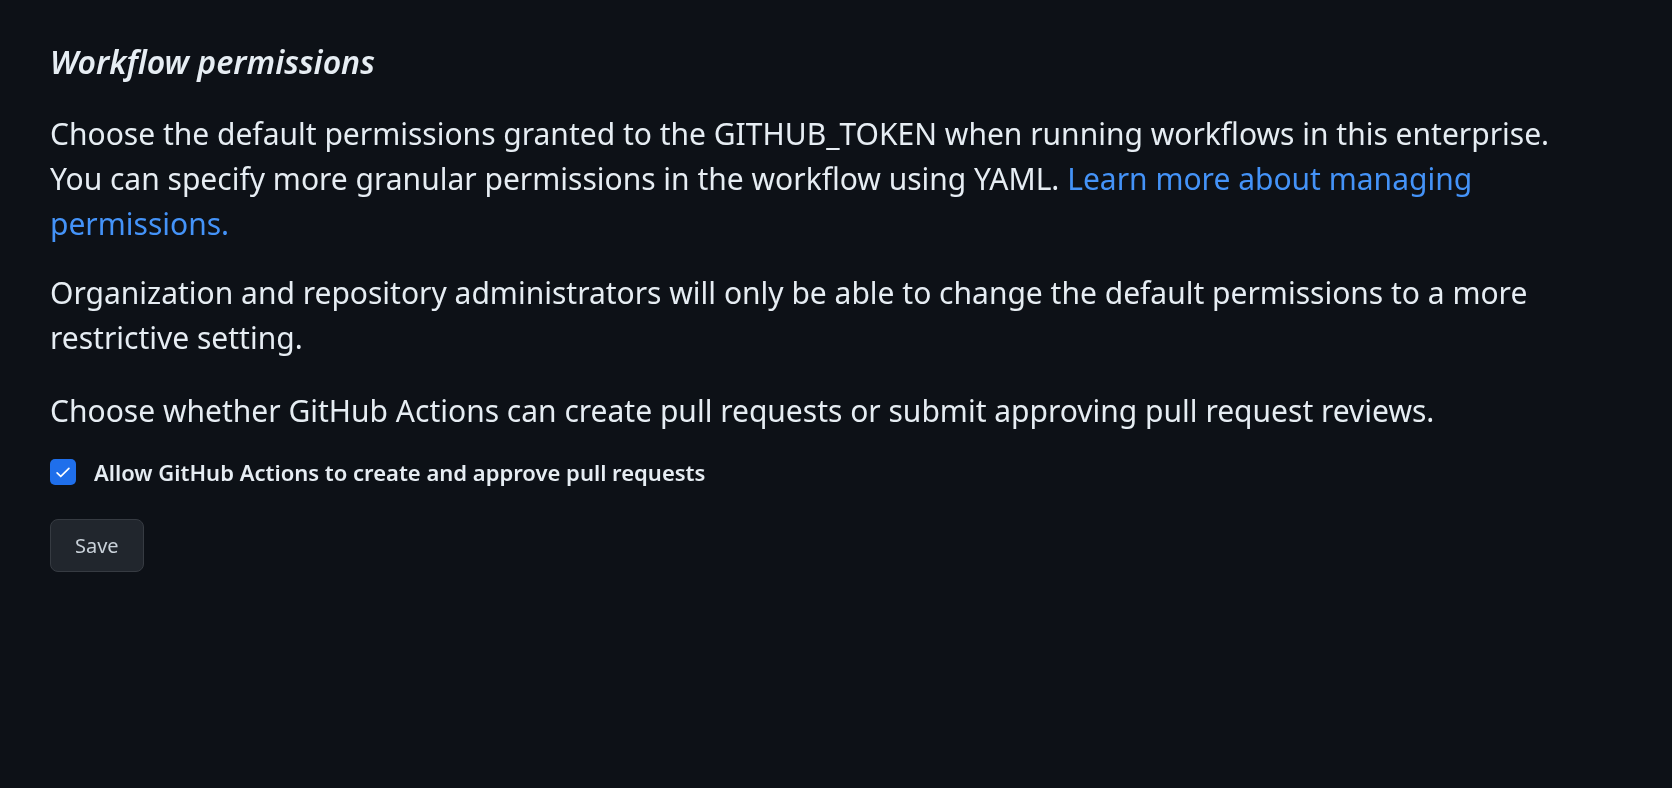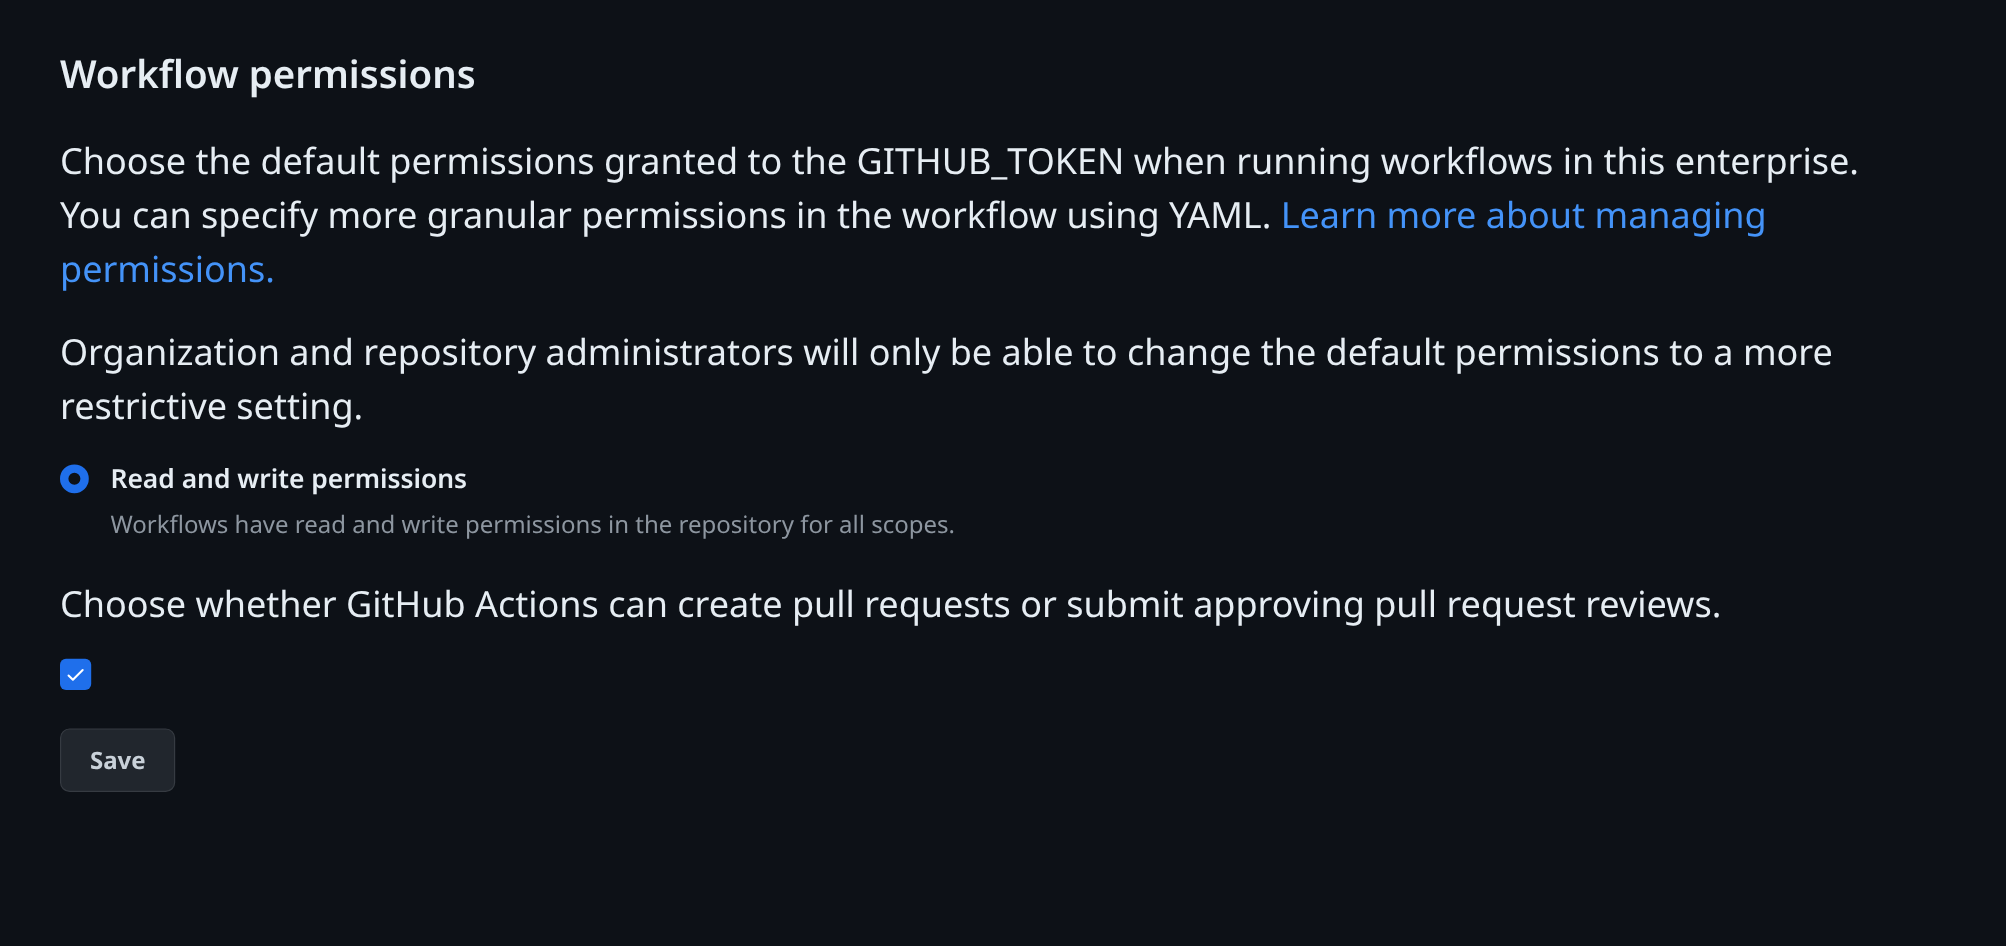--- a/index.html
+++ b/index.html
@@ -13,20 +13,21 @@
       font-family: -apple-system, BlinkMacSystemFont, "Segoe UI", "Noto Sans", Helvetica, Arial, sans-serif;
       padding: 40px 50px;
       width: 1672px;
       height: 788px;
     }
     .heading {
       font-size: 32px;
       font-weight: 600;
       color: #e6edf3;
       margin-bottom: 28px;
+      font-style: italic;
     }
     .description {
       font-size: 30px;
       line-height: 1.5;
       color: #e6edf3;
       margin-bottom: 24px;
       max-width: 1520px;
     }
     .link {
       color: #4493f8;
@@ -98,56 +99,50 @@
     .checkbox-label {
       font-size: 22px;
       font-weight: 600;
       color: #e6edf3;
     }
     .save-button {
       background-color: #21262d;
       border: 1px solid #363b42;
       color: #c9d1d9;
       font-size: 20px;
-      font-weight: 700;
+      font-weight: 400;
       padding: 12px 24px;
       border-radius: 8px;
       cursor: pointer;
       font-family: inherit;
     }
   </style>
 </head>
 <body>
 
 
 
 <h2 class="heading">Workflow permissions</h2>
 
 <p class="description">
   <span>Choose the default permissions granted to the GITHUB_TOKEN when running workflows in this enterprise. You can specify more granular permissions in the workflow using YAML. </span><a class="link">Learn more about managing permissions.</a>
 </p>
 
 <p class="description">Organization and repository administrators will only be able to change the default permissions to a more restrictive setting.</p>
 
 <div class="radio-group">
-  <div class="radio-option">
-    <div class="radio-control selected"></div>
-    <div class="radio-content">
-      <div class="radio-label">Read and write permissions</div>
-      <div class="radio-description">Workflows have read and write permissions in the repository for all scopes.</div>
-    </div>
-  </div>
 </div>
 
 <p class="description">Choose whether GitHub Actions can create pull requests or submit approving pull request reviews.</p>
 
 <div class="checkbox-row">
   <div class="checkbox-control">
     <svg viewBox="0 0 16 16">
         <path d="M13.78 4.22a.75.75 0 0 1 0 1.06l-7.25 7.25a.75.75 0 0 1-1.06 0L2.22 9.28a.751.751 0 0 1 1.06-1.06L6 10.94l6.72-6.72a.75.75 0 0 1 1.06 0Z"></path>
       </svg>
   </div>
+  <div class="checkbox-label">Allow GitHub Actions to create and approve pull requests</div>
 </div>
 
 <button class="save-button">Save</button>
 
 
 
 
 </body></html>

